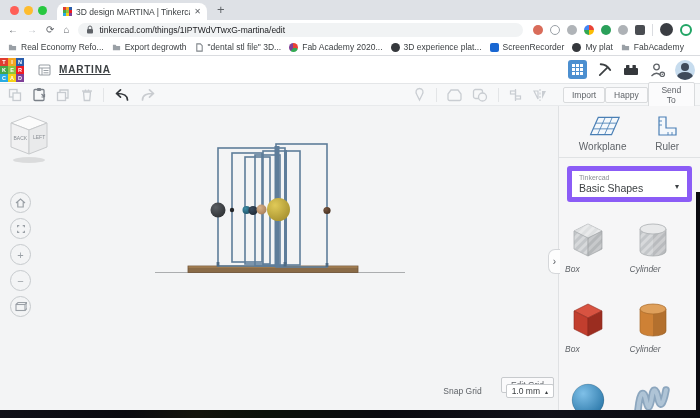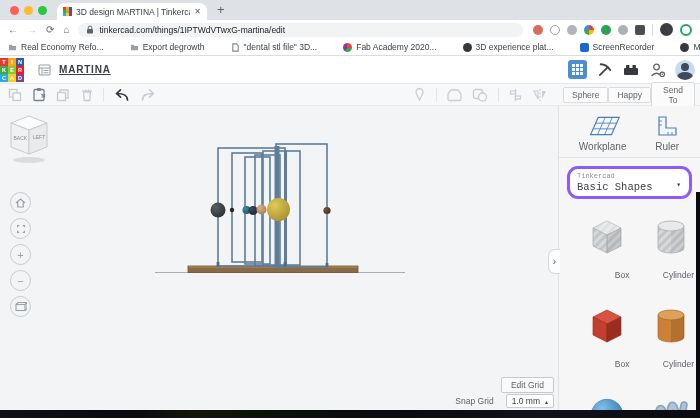--- a/index.html
+++ b/index.html
@@ -27,21 +27,21 @@
   .url-text { font-size:8.5px; color:#202124; white-space:nowrap;text-align:center; }
   .ext { width:10px; height:10px; border-radius:50%; flex:none; }
   .extrow { display:flex; align-items:center; gap:7px; margin-left:auto; }
   .e1{background:#D96C5A}.e2{background:#fff;border:1.5px solid #9AA0A6}.e3{background:#B0B4B8}
   .e4{background:conic-gradient(#EA4335 0 25%, #FBBC05 0 50%, #34A853 0 75%, #4285F4 0)}
   .e5{background:#2BA05A}.e6{background:#AEB2B6}.e7{background:#4A4D52;border-radius:2px}
   .extdiv{width:1px;height:12px;background:#DADCE0}
   .bravatar{width:13px;height:13px;border-radius:50%;background:#3A3D42}
   .greeno{width:12px;height:12px;border-radius:50%;background:#fff;border:2.5px solid #22A565}
 
-  .bmbar { position:absolute; left:0; top:39px; width:700px; height:17px; background:#fff; border-bottom:1px solid #DADCE0; display:flex; align-items:center; padding:0 8px; gap:26px; }
+  .bmbar { position:absolute; left:0; top:39px; width:700px; height:17px; background:#fff; border-bottom:1px solid #DADCE0; display:flex; align-items:center; padding:0 8px; gap:8px; }
   .bm { display:flex; align-items:center; gap:4px; white-space:nowrap; }
   .bm span { font-size:8.5px; color:#3C4043; }
   .bmi { width:9px; height:9px; flex:none; }
   .bmi.dark{background:#35383C;border-radius:50%}
   .bmi.bluesq{background:#1967D2;border-radius:2px}
   .bmi.pin{background:conic-gradient(#EA4335 0 30%, #34A853 0 60%, #7F3F98 0);border-radius:50%}
 
   
   .tkheader { position:absolute; left:0; top:56px; width:700px; height:28px; background:#fff; border-bottom:1px solid #E4E6E8; display:flex; align-items:center; }
   .tklogo { width:24px; height:24px; display:grid; grid-template-columns:repeat(3,8px); grid-template-rows:repeat(3,8px); margin:0 8px 0 0; }
@@ -68,35 +68,35 @@
 
   
   .main { position:absolute; left:0; top:106px; width:700px; height:304px; display:flex; }
   .canvas { position:relative; width:558px; height:304px; background:#F3F4F5; }
   .sidebar { position:relative; width:142px; height:304px; background:#F6F6F7; border-left:1px solid #DFE1E3; }
 
   .navcol { position:absolute; left:10px; top:86px; display:flex; flex-direction:column; gap:5px; }
   .navcirc { width:21px; height:21px; border-radius:50%; border:1.2px solid #C6CACD; color:#9AA0A6; font-size:11px; display:flex; align-items:center; justify-content:center; background:transparent; }
 
   .editgrid { position:absolute; right:4px; bottom:17px; background:#FAFAFB; border:1px solid #C7CACD; border-radius:2px; font-size:8.5px; color:#5F6368; padding:2px 9px; }
-  .snaprow { position:absolute; right:4px; bottom:2px; display:flex; align-items:center; gap:12px; }
+  .snaprow { position:absolute; right:4px; bottom:12px; display:flex; align-items:center; gap:24px; }
   .snaplabel { font-size:8.5px; color:#5F6368; }
   .snapval { background:#fff; border:1px solid #C7CACD; border-radius:2px; font-size:8.5px; color:#3C4043; padding:1px 5px; display:flex; gap:5px; align-items:center; }
   .snapcaret { font-size:6px; color:#3C4043; }
 
   
   .toolsrow { display:flex; justify-content:space-around; padding:7px 6px 5px 6px; border-bottom:1px solid #E0E2E4; }
   .toolitem { display:flex; flex-direction:column; align-items:center; gap:2px; }
   .toollabel { font-size:10px; color:#5F6368; }
-  .catbox { margin:8px 8px 0 8px; background:#fff; border:3px solid #8b5cf6; border-radius:11px; padding:3px 7px; position:relative;font-family:Liberation Mono, monospace; }
+  .catbox { margin:8px 8px 0 8px; background:#fff; border:5px solid #8b5cf6; border-radius:3px; padding:3px 7px; position:relative; }
   .catlabel { font-size:7px; color:#8A8F94; }
   .catvalue { font-size:10.5px; color:#3C4043; margin-top:1px; }
   .catcaret { position:absolute; right:8px; top:11px; font-size:8px; color:#3C4043; }
   .shapegrid { display:grid; grid-template-columns:1fr 1fr; row-gap:22px; padding:14px 6px 0 6px; }
-  .shapetile { display:flex; flex-direction:column; align-items:flex-end; gap:11px; }
+  .shapetile { display:flex; flex-direction:column; align-items:flex-start; gap:2px;font-style:italic; }
   .shape-label { font-size:8.5px; color:#5F6368; }
 
   .collapse-handle { position:absolute; left:548px; top:143px; width:12px; height:25px; background:#FDFDFD; border:1px solid #D5D7DA; border-right:none; border-radius:7px 0 0 7px; display:flex; align-items:center; justify-content:center; font-size:10px; color:#55595E; }
 
   .dock { position:absolute; left:0; top:410px; width:700px; height:8px; background:linear-gradient(90deg,#101018,#0a0a10 18%,#14140c 28%,#0a120a 38%,#0a0a10 55%,#12121a 78%,#0a0a10); }
   .edge-strip { position:absolute; right:0; top:192px; width:4px; height:226px; background:#0a0a10; }
 </style>
 </head>
 <body>
 
@@ -331,21 +331,21 @@
           <rect x="1.5" y="3" width="5" height="3" fill="none" stroke="#C9CDD2" stroke-width="1.2"></rect>
           <rect x="6.5" y="8" width="5" height="3" fill="none" stroke="#C9CDD2" stroke-width="1.2"></rect>
         </svg>
       <svg width="16" height="14" viewBox="0 0 16 14">
           <line x1="8" y1="1" x2="8" y2="13" stroke="#C9CDD2" stroke-width="1.1" stroke-dasharray="2 1.5"></line>
           <path d="M6 11 L2 3 L6 3 Z" fill="none" stroke="#C9CDD2" stroke-width="1.2"></path>
           <path d="M10 11 L14 3 L10 3 Z" fill="#C9CDD2"></path>
         </svg>
     </div>
     <div class="tb-right">
-      <button class="tbtn">Sphere</button>
+      <button class="tbtn">Import</button>
       <button class="tbtn">Happy</button>
       <button class="tbtn">Send To</button>
     </div>
   </div>
 
   <div class="main">
 
     <div class="canvas">
 
       <svg width="558" height="304" viewBox="0 0 558 304" class="abs" style="left:0;top:0">

